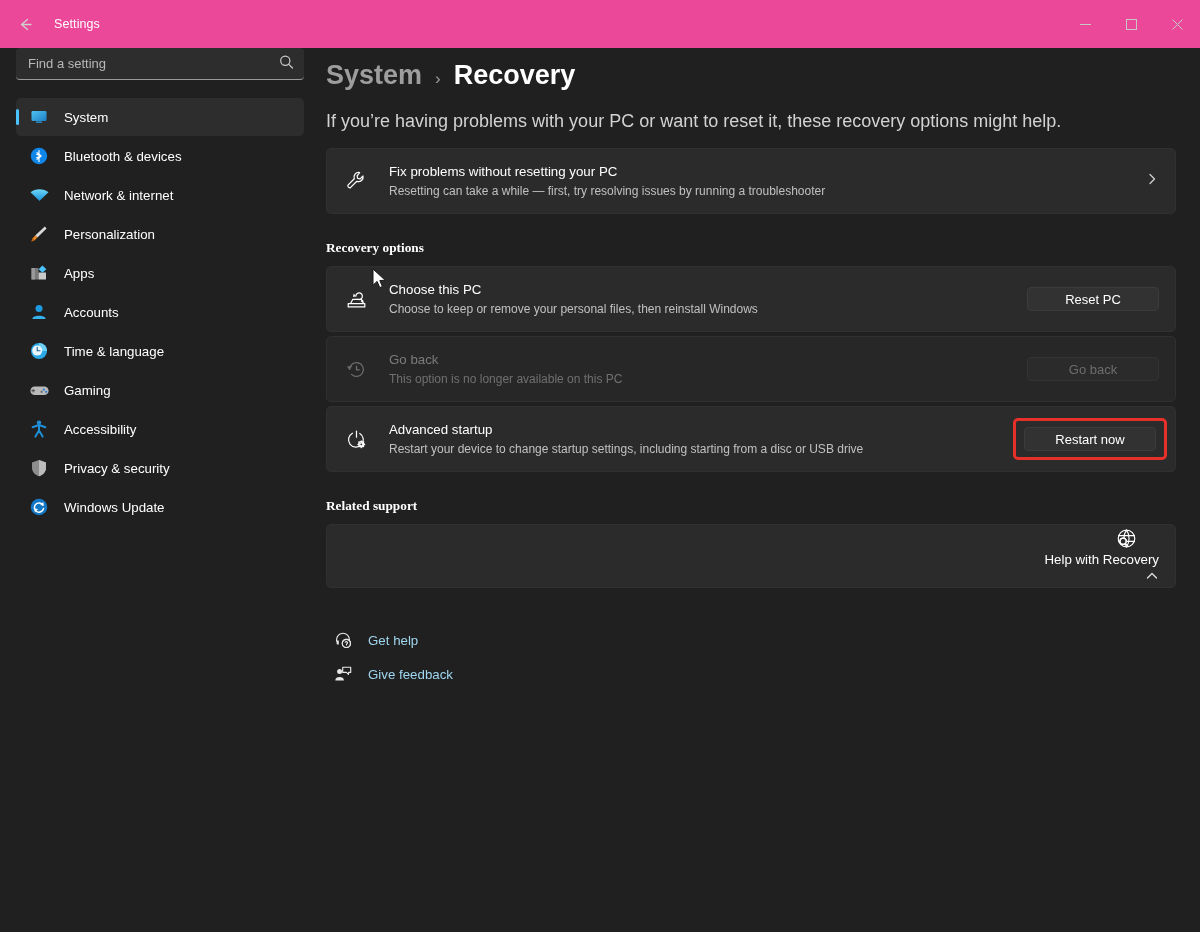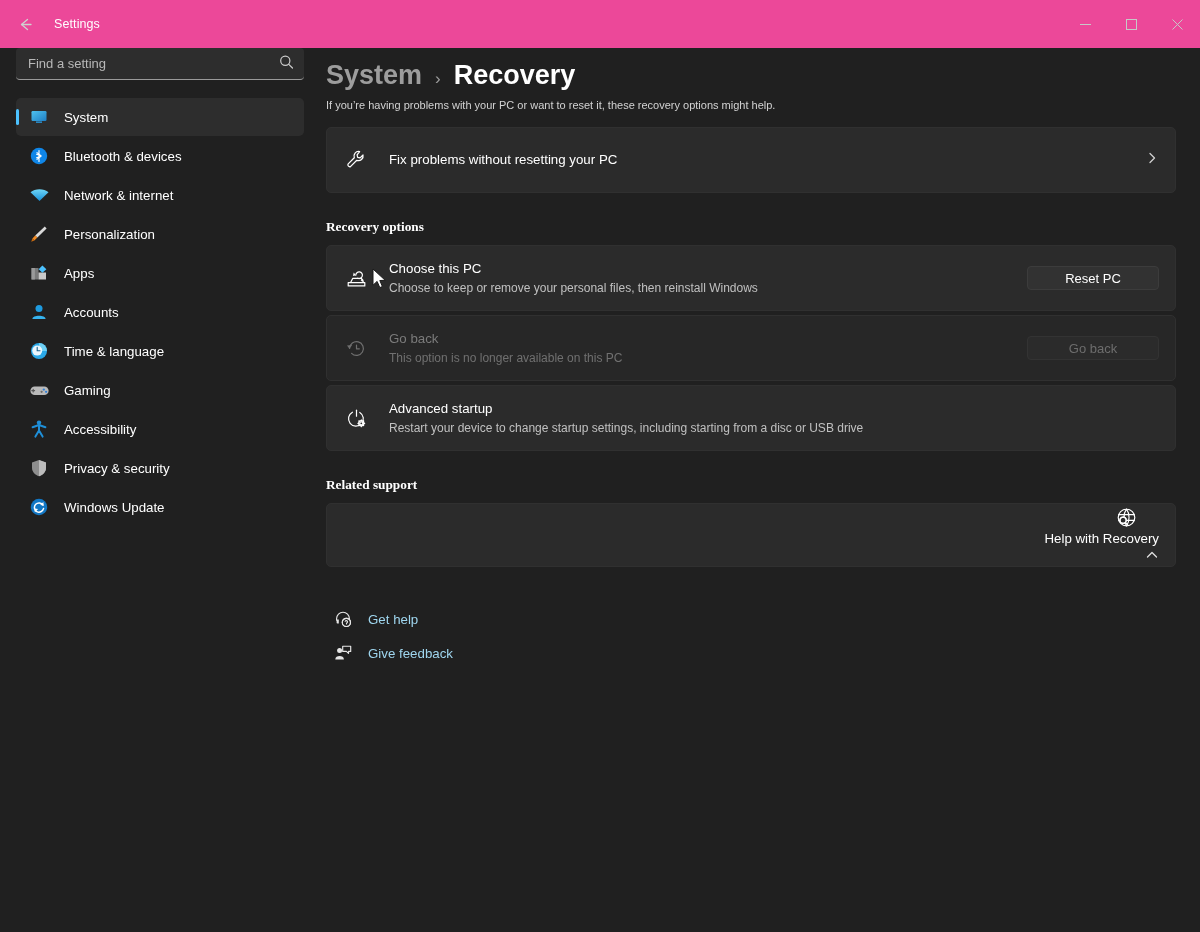--- a/index.html
+++ b/index.html
@@ -145,23 +145,23 @@
     font-size: 17px;
     color: #9d9d9d;
     margin: 0 13px;
   }
   .crumb-current {
     font-size: 27px;
     color: #ffffff;
     font-weight: 600;
   }
   .page-desc {
-    font-size: 11px;
+    font-size: 18px;
     color: #d2d2d2;
-    margin-top: 8px;
+    margin-top: 20px;
   }
   .section-title {
     font-size: 13.3px;
     color: #ffffff;
     font-weight: 600;
     margin: 26px 0 10px 0;
     font-family: Liberation Serif, serif;
   }
 
   
@@ -492,20 +492,21 @@
       <div class="page-desc">If you’re having problems with your PC or want to reset it, these recovery options might help.</div>
 
       <div class="card first">
         <span class="card-icon">
           <svg width="22" height="22" viewBox="0 0 22 22" fill="none" stroke="currentColor" stroke-width="1.25">
             <path d="M14.6 2.6 a4.6 4.6 0 0 0-5.3 6.2 L3.2 14.9 a1.8 1.8 0 0 0 2.5 2.5 l6.1-6.1 a4.6 4.6 0 0 0 6.2-5.3 l-2.9 2.9 -2.4-0.6 -0.6-2.4 Z" stroke-linejoin="round"></path>
           </svg>
         </span>
         <div class="card-text">
           <div class="card-title">Fix problems without resetting your PC</div>
+          <div class="card-sub">Resetting can take a while — first, try resolving issues by running a troubleshooter</div>
         </div>
         <span class="chevron-right">
           <svg width="14" height="14" viewBox="0 0 14 14" fill="none" stroke="currentColor" stroke-width="1.3">
             <path d="M5 2.5 L9.5 7 L5 11.5" stroke-linecap="round" stroke-linejoin="round"></path>
           </svg>
         </span>
       </div>
 
       <div class="section-title">Recovery options</div>
 
@@ -548,20 +549,23 @@
             <path d="M7.4 5.2 a7.4 7.4 0 1 0 7.4 0.2" stroke-linecap="round"></path>
             <circle cx="16.3" cy="16.3" r="2.6" fill="#2b2b2b"></circle>
             <circle cx="16.3" cy="16.3" r="1.5"></circle>
             <path d="M16.3 12.9 v1.1 M16.3 18.6 v1.1 M12.9 16.3 h1.1 M18.6 16.3 h1.1
                      M13.9 13.9 l0.8 0.8 M17.9 17.9 l0.8 0.8 M18.7 13.9 l-0.8 0.8 M14.7 17.9 l-0.8 0.8" stroke-linecap="round"></path>
           </svg>
         </span>
         <div class="card-text">
           <div class="card-title">Advanced startup</div>
           <div class="card-sub">Restart your device to change startup settings, including starting from a disc or USB drive</div>
+        </div>
+        <div class="btn-highlight-wrap">
+          <button class="btn">Restart now</button>
         </div>
       </div>
 
       <div class="section-title">Related support</div>
 
       <div class="expander">
         <div class="expander-head">
           <span class="card-icon">
             <svg width="23" height="23" viewBox="0 0 23 23" fill="none" stroke="currentColor" stroke-width="1.15">
               <circle cx="11.5" cy="11.5" r="8.3"></circle>

